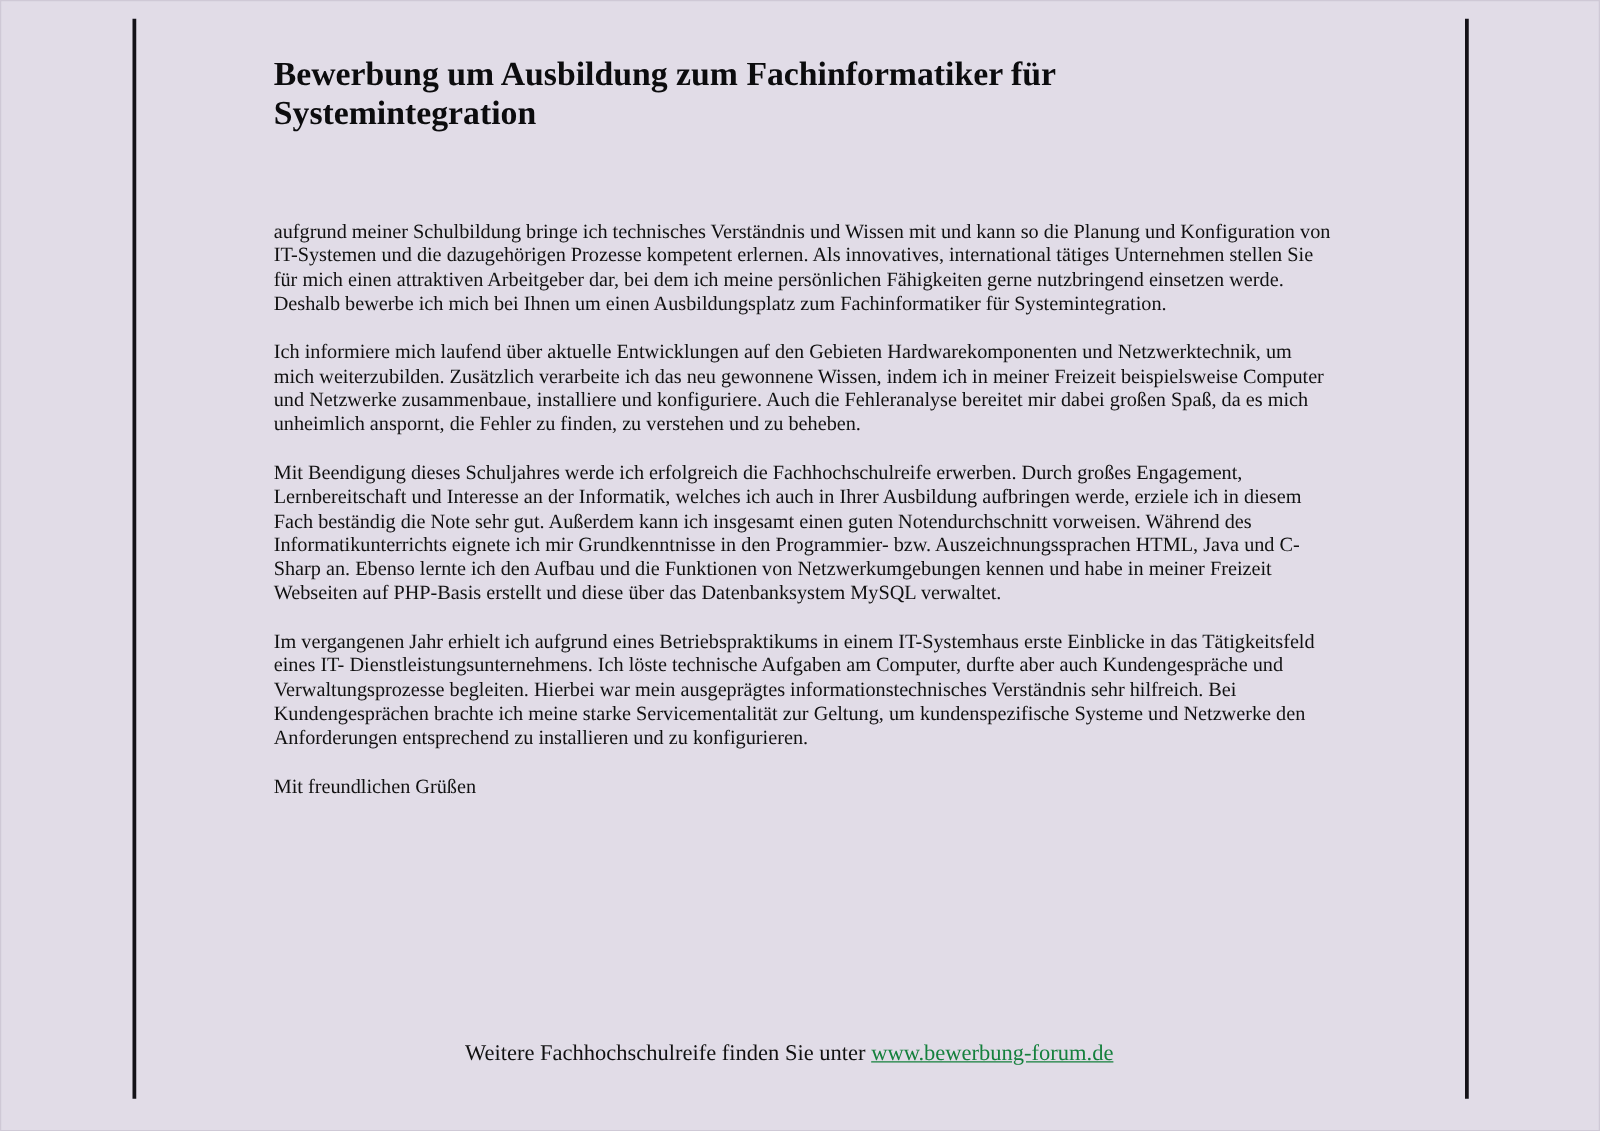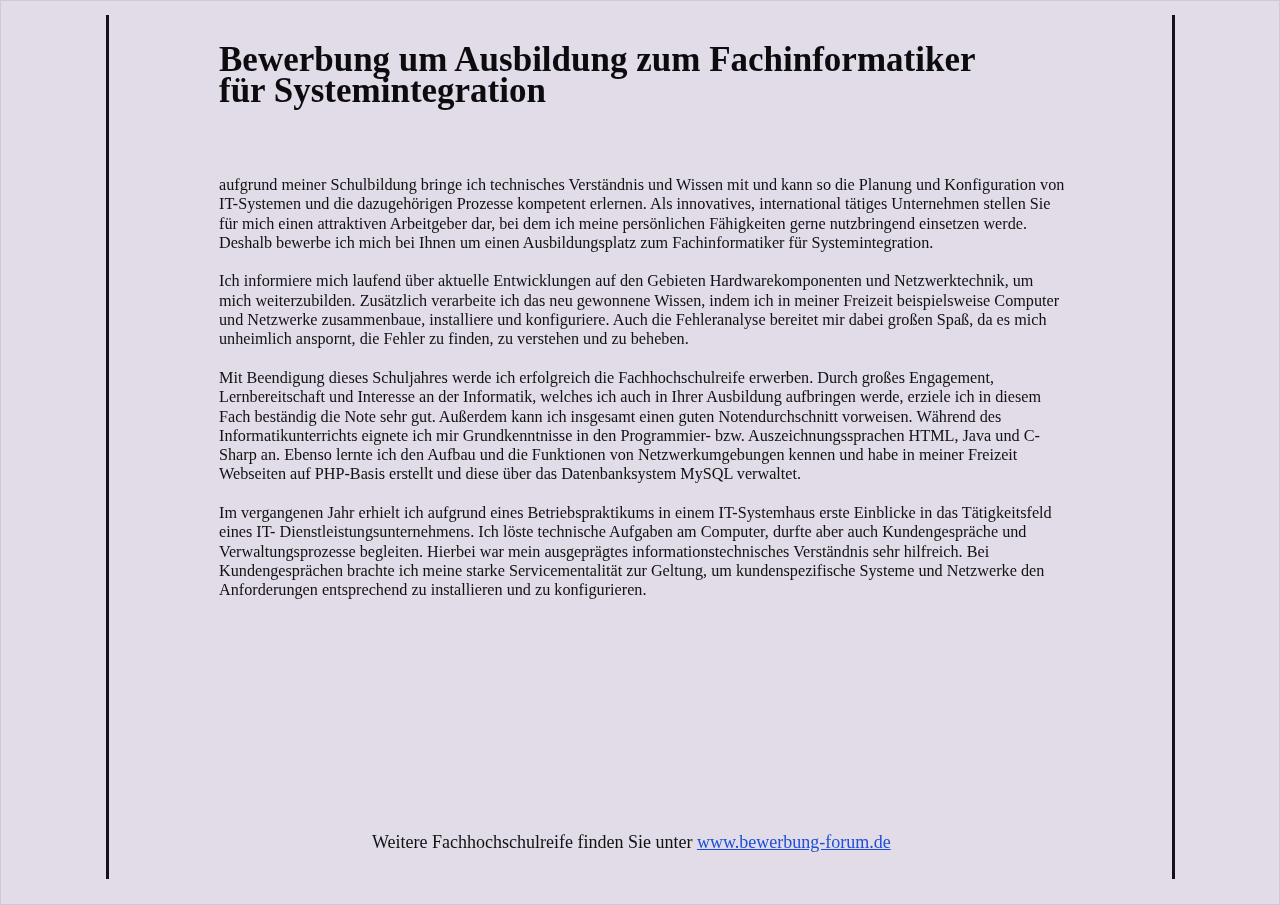--- a/index.html
+++ b/index.html
@@ -29,21 +29,21 @@
     .vline.left { left: 106px; top: 15px; height: 864px; }
     .vline.right { left: 1172px; top: 15px; height: 864px; }
 
     .title {
       position: absolute;
       left: 219px;
       top: 44px;
       width: 760px;
       margin: 0;
       font-weight: bold;
-      font-size: 35px;
+      font-size: 27px;
       line-height: 31px;
       color: #0c0c0e;
     }
     .content {
       position: absolute;
       left: 219px;
       top: 176px;
       width: 850px;
       font-size: 16.2px;
       line-height: 19.3px;
@@ -61,36 +61,37 @@
       line-height: 22px;
       padding-left: 0;
     }
     .footer-inner {
       position: absolute;
       left: 372px;
       top: 0;
       white-space: nowrap;
     }
     .footer a {
-      color: #1d4ed8;
+      color: #15803d;
     }
   </style>
 </head>
 <body>
 
 <div class="page-border"></div>
 <div class="vline left"></div>
 <div class="vline right"></div>
 
 <h1 class="title">Bewerbung um Ausbildung zum Fachinformatiker für Systemintegration</h1>
 
 <div class="content">
   <p>aufgrund meiner Schulbildung bringe ich technisches Verständnis und Wissen mit und kann so die Planung und Konfiguration von IT-Systemen und die dazugehörigen Prozesse kompetent erlernen. Als innovatives, international tätiges Unternehmen stellen Sie für mich einen attraktiven Arbeitgeber dar, bei dem ich meine persönlichen Fähigkeiten gerne nutzbringend einsetzen werde. Deshalb bewerbe ich mich bei Ihnen um einen Ausbildungsplatz zum Fachinformatiker für Systemintegration.</p>
   <p>Ich informiere mich laufend über aktuelle Entwicklungen auf den Gebieten Hardwarekomponenten und Netzwerktechnik, um mich weiterzubilden. Zusätzlich verarbeite ich das neu gewonnene Wissen, indem ich in meiner Freizeit beispielsweise Computer und Netzwerke zusammenbaue, installiere und konfiguriere. Auch die Fehleranalyse bereitet mir dabei großen Spaß, da es mich unheimlich anspornt, die Fehler zu finden, zu verstehen und zu beheben.</p>
   <p>Mit Beendigung dieses Schuljahres werde ich erfolgreich die Fachhochschulreife erwerben. Durch großes Engagement, Lernbereitschaft und Interesse an der Informatik, welches ich auch in Ihrer Ausbildung aufbringen werde, erziele ich in diesem Fach beständig die Note sehr gut. Außerdem kann ich insgesamt einen guten Notendurchschnitt vorweisen. Während des Informatikunterrichts eignete ich mir Grundkenntnisse in den Programmier- bzw. Auszeichnungssprachen HTML, Java und C-Sharp an. Ebenso lernte ich den Aufbau und die Funktionen von Netzwerkumgebungen kennen und habe in meiner Freizeit Webseiten auf PHP-Basis erstellt und diese über das Datenbanksystem MySQL verwaltet.</p>
   <p>Im vergangenen Jahr erhielt ich aufgrund eines Betriebspraktikums in einem IT-Systemhaus erste Einblicke in das Tätigkeitsfeld eines IT- Dienstleistungsunternehmens. Ich löste technische Aufgaben am Computer, durfte aber auch Kundengespräche und Verwaltungsprozesse begleiten. Hierbei war mein ausgeprägtes informationstechnisches Verständnis sehr hilfreich. Bei Kundengesprächen brachte ich meine starke Servicementalität zur Geltung, um kundenspezifische Systeme und Netzwerke den Anforderungen entsprechend zu installieren und zu konfigurieren.</p>
+  <p>Mit freundlichen Grüßen</p>
 </div>
 
 <div class="footer">
   <div class="footer-inner">
     <span>Weitere Fachhochschulreife finden Sie unter </span><a href="#">www.bewerbung-forum.de</a>
   </div>
 </div>
 
 </body></html>

